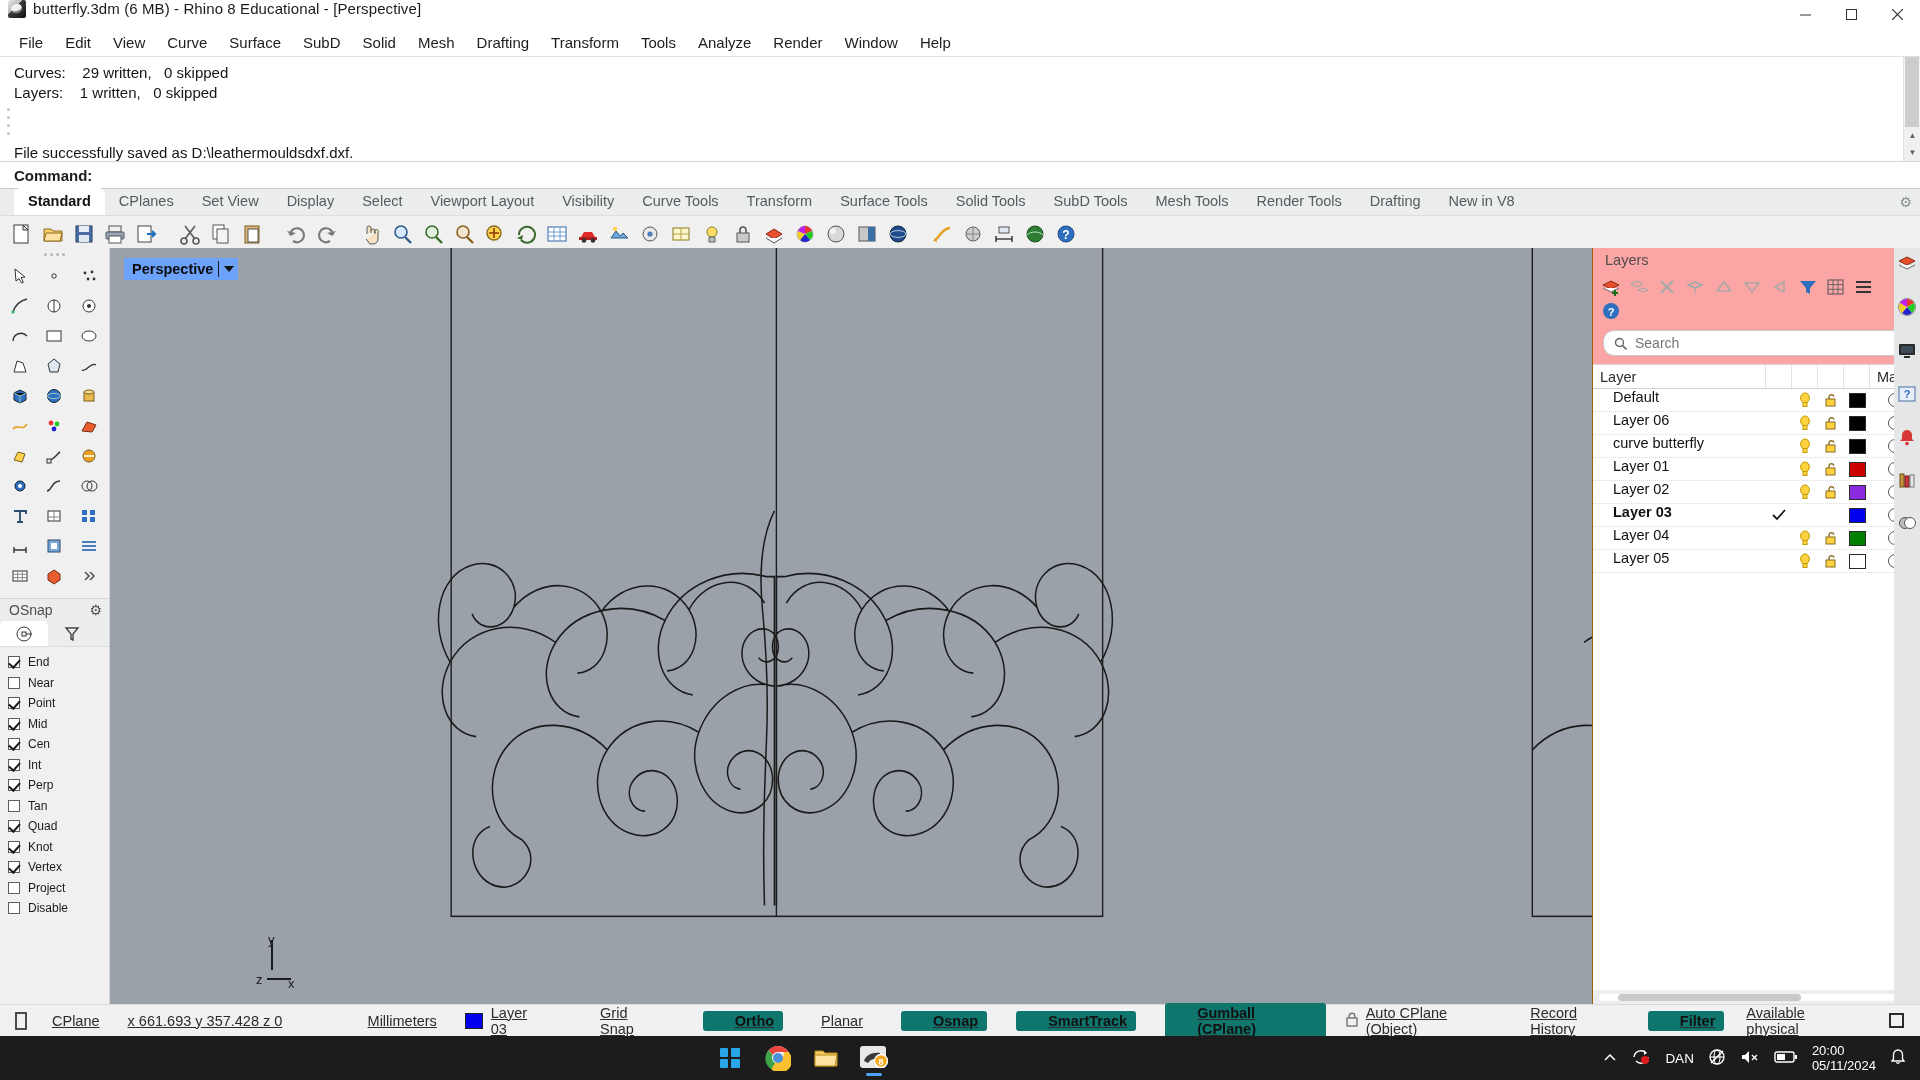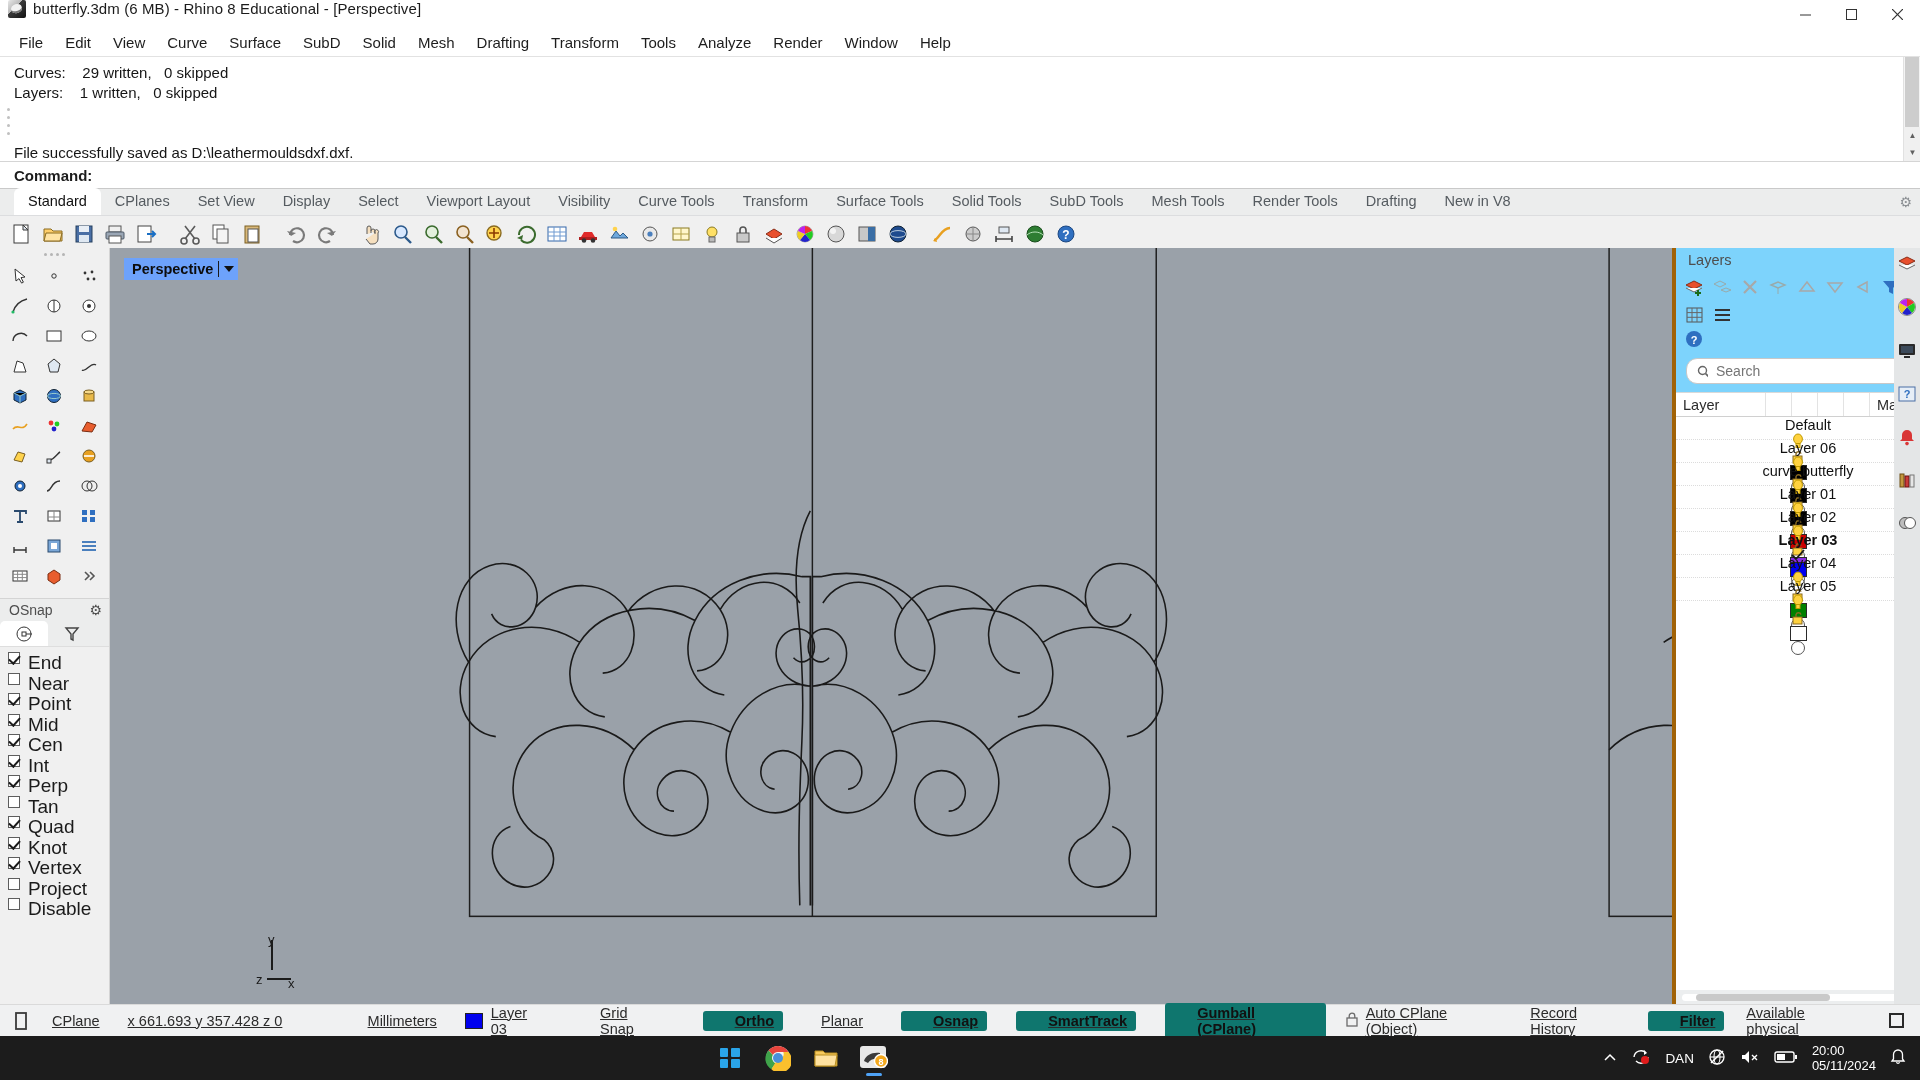--- a/index.html
+++ b/index.html
@@ -62,21 +62,21 @@
   .cmd-scroll .thumb{ position:absolute; top:0; left:1px; width:14px; height:86px; background:#cdcdcd;}
   .cmd-scroll .arr{ position:absolute; left:0; width:17px; height:17px; background:#f0f0f0;
       display:flex;align-items:center;justify-content:center;font-size:8px;color:#606060;}
   .cmd-scroll .arr.up{ bottom:17px; } .cmd-scroll .arr.dn{ bottom:0; }
 
   
   .tbtabs { height:27px; background:#eceded; display:flex; align-items:flex-end;
             border-bottom:1px solid #dcdddf; padding-left:14px; position:relative;}
   .tbtabs .tab { padding:4px 14px 4px; font-size:14.5px; color:#555b60; cursor:default;
                  border-radius:6px 6px 0 0; line-height:19px;}
-  .tbtabs .tab.active { background:#ffffff; color:#111; font-weight:normal; }
+  .tbtabs .tab.active { background:#ffffff; color:#111; font-weight:bold; }
   .tbgear { position:absolute; right:8px; top:5px; color:#8b8f93; font-size:14px; }
 
   
   .icontoolbar { height:36px; background:#f0f0f0; border-bottom:1px solid #d7d7d7;
                  display:flex; align-items:center; padding-left:8px; gap:3px; }
   .tb-ico { width:28px; height:28px; border-radius:3px; position:relative;
             display:flex; align-items:center; justify-content:center; }
   .tb-sep { width:10px; }
 
   
@@ -92,21 +92,21 @@
             border-radius:3px; position:relative;}
 
   
   .osnap { border-top:1px solid #d4d4d4; margin-top:6px; }
   .osnap-hdr { height:22px; display:flex; align-items:center; justify-content:space-between;
                padding:0 7px 0 9px; font-size:14px; color:#4e4e4e; background:#eceded;}
   .osnap-tabs { height:26px; display:flex; background:#eceded; border-bottom:1px solid #dedede;}
   .osnap-tabs .ot{ width:48px; display:flex;align-items:center;justify-content:center; }
   .osnap-tabs .ot.active{ background:#fff; border-radius:5px 5px 0 0;}
   .osnap-list { padding:5px 0 0 8px; }
-  .osnap-item { display:flex; height:20.5px; font-size:19px; color:#1b1b1b;}
+  .osnap-item { display:flex; align-items:center; height:20.5px; font-size:12px; color:#1b1b1b;}
   .cbox { width:12px;height:12px;border:1px solid #5d5d5d;background:#fff;margin-right:8px;
           position:relative; flex:none;}
   .cbox.on::after{ content:""; position:absolute; left:2px; top:0px; width:5px;height:9px;
       border:solid #1b1b1b; border-width:0 2px 2px 0; transform:rotate(42deg);}
 
   
   .viewwrap { flex:1; position:relative; background:#9aa1a9; overflow:hidden; }
   .viewport { position:absolute; inset:0; background:#9aa1a9; }
   .vp-label { position:absolute; left:14px; top:10px; height:22px; display:flex; align-items:center;
               background:#6da2fb; color:#0d0d0d; font-weight:bold; font-size:14.5px;
@@ -115,35 +115,35 @@
   .vp-label .carT{ width:0;height:0;border-left:5px solid transparent;border-right:5px solid transparent;
                    border-top:6px solid #111;}
   .axis { position:absolute; left:150px; bottom:38px; font-size:13px; color:#1b1b1b; }
   .axis .yl{ position:absolute; left:8px; top:-34px; }
   .axis .xl{ position:absolute; left:28px; top:10px; }
   .axis .zl{ position:absolute; left:-4px; top:6px; }
   .axis .vline{ position:absolute; left:11px; top:-26px; width:1.5px; height:30px; background:#1b1b1b;}
   .axis .hline{ position:absolute; left:7px; top:12px; width:24px; height:1.5px; background:#1b1b1b;}
 
   
-  .rightpanel { width:248px; background:#7dd3fc; border-left:4px solid #a16207;
+  .rightpanel { width:328px; background:#fca5a5; border-left:1px solid #a16207;
                 display:flex; flex-direction:column; position:relative; }
   .rp-hdr { height:24px; display:flex; align-items:center; justify-content:space-between;
             padding:0 8px 0 12px; font-size:14.5px; color:#4e4e4e; }
   .rp-tools { display:flex; flex-wrap:wrap; padding:4px 6px 2px 8px; gap:6px; align-items:center;}
   .rp-tools .rt { width:22px;height:22px;display:flex;align-items:center;justify-content:center;}
   .rp-search { margin:6px 10px 8px 10px; height:22px; background:#fff; border:1px solid #c8c8c8;
                border-radius:11px; display:flex; align-items:center; padding:12px 10px; }
   .rp-search input { border:0; outline:0; font-size:14px; color:#8a8a8a; flex:1;
                      font-family:"Liberation Sans",sans-serif; background:transparent;}
   .lyr-table { background:#fff; flex:1; border-top:1px solid #d9d9d9; }
   .lyr-head { display:flex; height:24px; font-size:14.5px; color:#2c2c2c; border-bottom:1px solid #d0d0d0;}
   .lyr-head .c { border-right:1px solid #e3e3e3; display:flex; align-items:center; padding-left:7px;}
-  .lyr-row { display:flex; height:23px; align-items:center; font-size:14.5px; color:#111;
-             border-bottom:1px dotted #dcdcdc;flex-direction:column; }
+  .lyr-row { display:flex; height:23px; font-size:14.5px; color:#111;
+             border-bottom:1px dotted #dcdcdc; }
   .lyr-row .name { flex:1; padding-left:20px; }
   .lyr-row.current .name { font-weight:bold; }
   .lyr-cell { width:26px; display:flex; align-items:center; justify-content:center; flex:none;}
   .swatch { width:17px;height:15px;border:1px solid #2a2a2a; }
   .matcircle { width:14px;height:14px;border-radius:50%;border:1.5px solid #555; }
   .rp-scroll { height:14px; background:#eceeef; display:flex; align-items:center; padding:0 6px; }
   .rp-scroll .tr{ flex:1; height:7px; background:#fff; border-radius:4px; position:relative;}
   .rp-scroll .th{ position:absolute; left:6%; width:58%; height:7px; background:#c9c9c9; border-radius:4px;}
 
   

